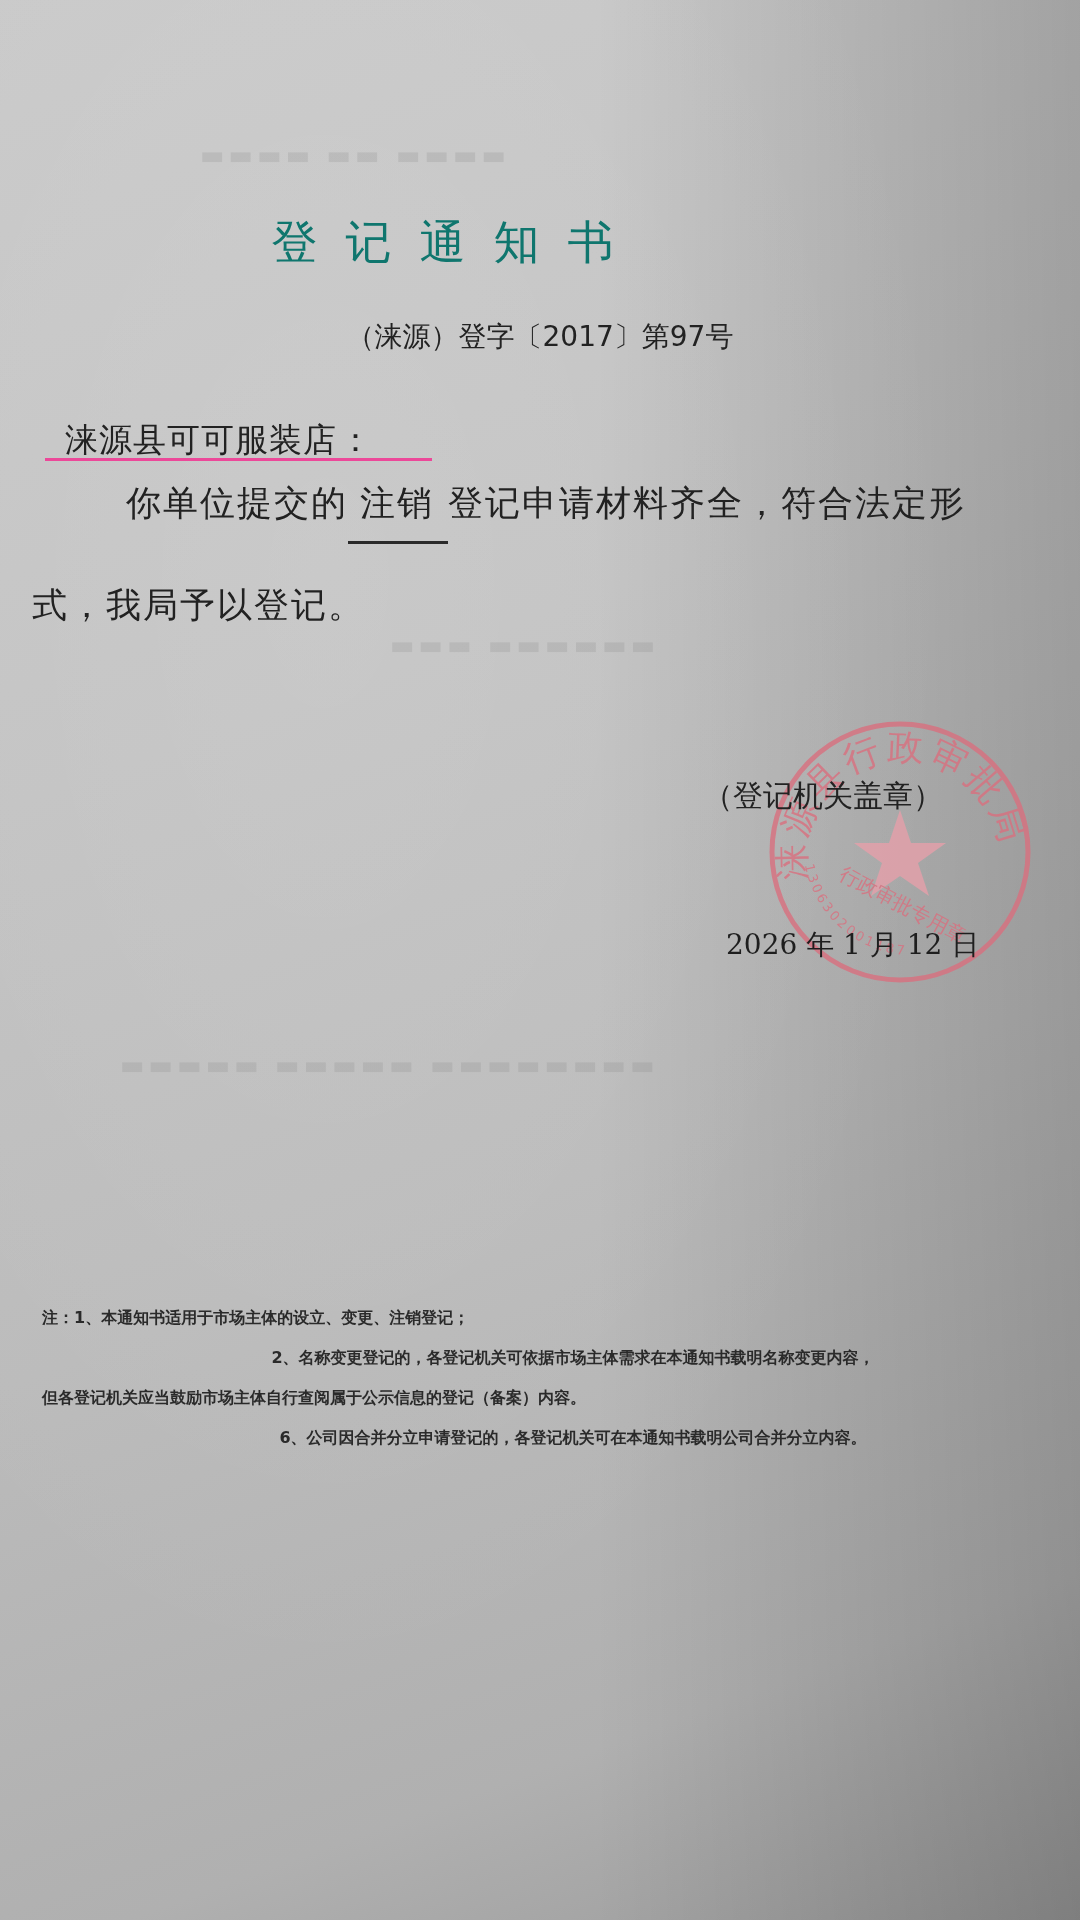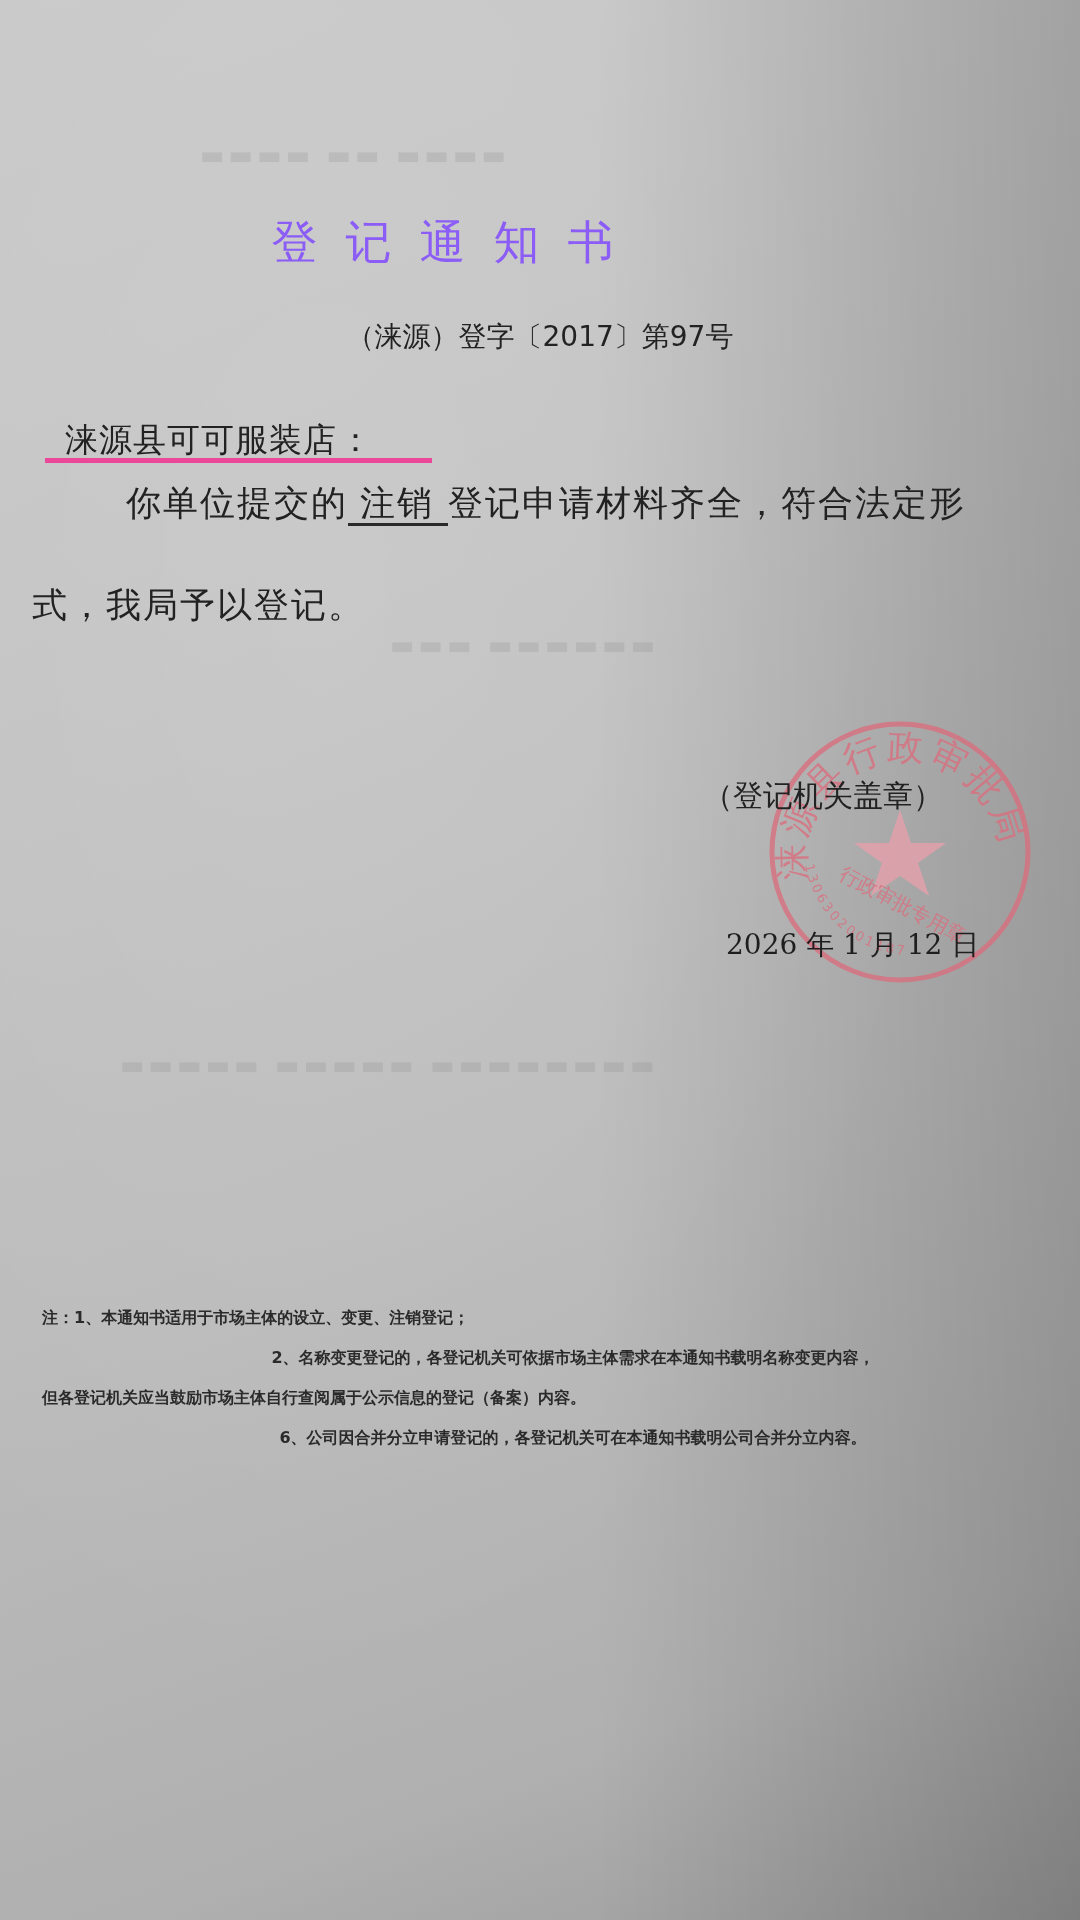--- a/index.html
+++ b/index.html
@@ -14,40 +14,40 @@
     background: radial-gradient(ellipse at 30% 30%, rgba(255,255,255,0.10), rgba(0,0,0,0) 60%),
                 linear-gradient(90deg, rgba(0,0,0,0) 0%, rgba(0,0,0,0) 55%, rgba(0,0,0,0.10) 80%, rgba(0,0,0,0.18) 100%);
   }
   .ghost {
     position:absolute; color:rgba(120,120,120,0.18); font-family:"DejaVu Sans", sans-serif;
     font-size:26px; letter-spacing:4px; pointer-events:none;
   }
   .title {
     position:absolute; left:0; width:877px; top:212px; text-align:center;
     font-family:"DejaVu Sans", sans-serif; font-size:46px; letter-spacing:28px;
-    padding-left:36px; box-sizing:border-box; color:#8b5cf6;
+    padding-left:36px; box-sizing:border-box; color:#0f766e;
   }
   .docno {
     position:absolute; left:0; width:1080px; top:318px; text-align:center;
     font-size:28px; color:#222; font-family:"DejaVu Sans", sans-serif;
   }
   .addressee {
     position:absolute; left:45px; top:418px; width:387px; height:40px;
-    border-bottom:5px solid #ec4899; font-family:"DejaVu Sans", sans-serif;
+    border-bottom:3px solid #ec4899; font-family:"DejaVu Sans", sans-serif;
     font-size:33px; color:#222;
   }
   .addressee .name { position:absolute; left:20px; top:0; letter-spacing:1px; }
   .addressee .colon { position:absolute; right:60px; top:0; }
   .para {
     position:absolute; left:30px; width:1000px; font-family:"DejaVu Sans", sans-serif;
     font-size:35px; color:#222; letter-spacing:2px; white-space:nowrap;
   }
   .p1 { top:480px; left:126px; }
   .p2 { top:560px; left:32px;margin-top:22px; }
-  .blank { display:inline-block; border-bottom:3px solid #2a2a2a; padding:0 14px 0 12px; line-height:40px; }
+  .blank { display:inline-block; border-bottom:3px solid #2a2a2a; padding:0 14px 18px 12px; line-height:40px; }
   .stamp-label {
     position:absolute; left:703px; top:776px; font-family:"DejaVu Sans", sans-serif;
     font-size:30px; color:#222; z-index:3;text-align:right;
   }
   .date {
     position:absolute; left:726px; top:926px; font-size:28px; color:#1e1e1e; z-index:3;
     font-family:"DejaVu Serif", serif;
   }
   .seal { position:absolute; left:765px; top:715px; width:270px; height:275px; z-index:2; opacity:0.8; }
   .notes {

